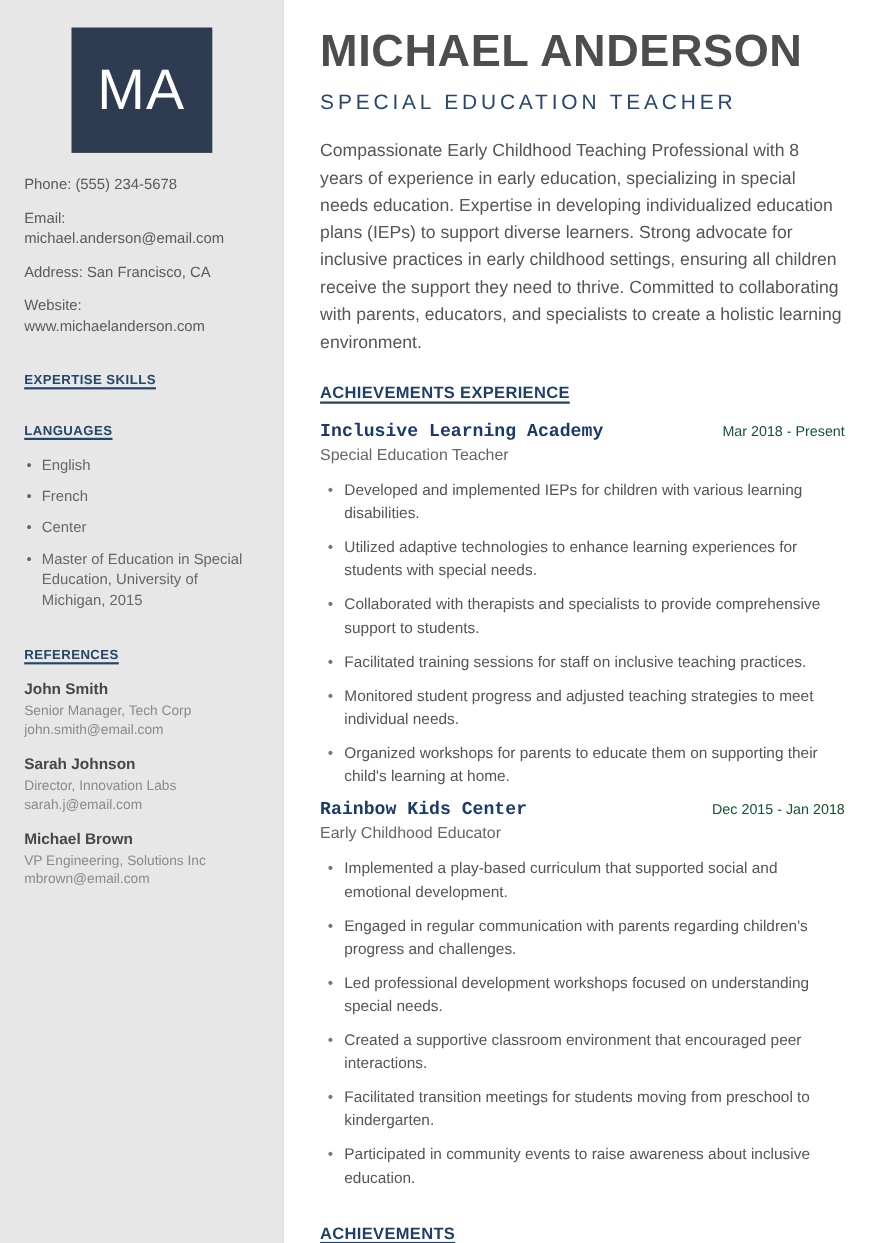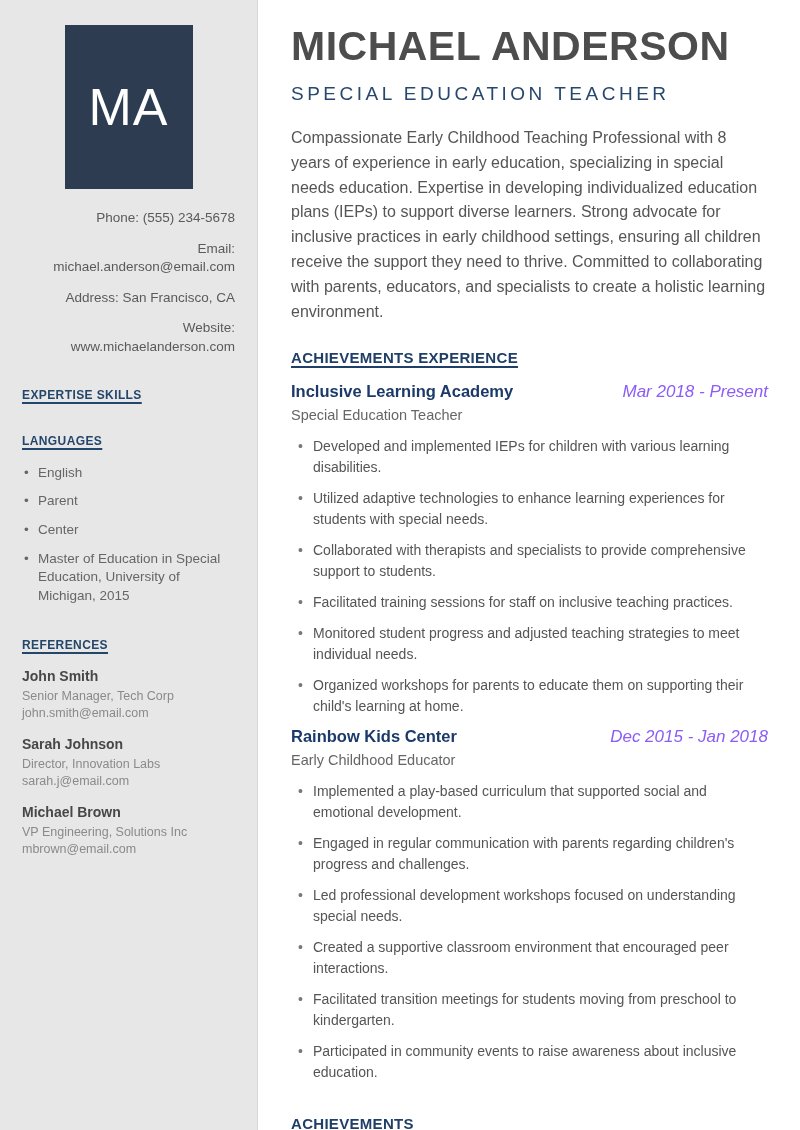--- a/index.html
+++ b/index.html
@@ -23,29 +23,29 @@
 
   
   .sidebar{
     width:258px;flex-shrink:0;
     background:var(--sidebar-bg);
     border-right:1px solid #d6d6d6;
     padding:25px 22px 30px 22px;
     min-height:1130px;
   }
   .avatar{
-    width:128px;height:164px;margin:0 auto 20px auto;
+    width:128px;height:114px;margin:0 auto 20px auto;
     background:var(--avatar-bg);
     display:flex;align-items:center;justify-content:center;
   }
   .avatar span{
     color:#ffffff;font-size:52px;font-weight:400;letter-spacing:1px;
   }
   .contact-line{
-    font-size:13.5px;color:#5a5a5a;margin-bottom:12.5px;line-height:1.35;text-align:right;
+    font-size:13.5px;color:#5a5a5a;margin-bottom:12.5px;line-height:1.35;
   }
   .side-heading{
     font-size:12px;font-weight:bold;color:var(--accent);
     text-decoration:underline;text-decoration-thickness:1.5px;text-underline-offset:3px;
     letter-spacing:0.4px;
     margin-top:32px;margin-bottom:16px;
   }
   ul.side-list{list-style:none;}
   ul.side-list li{
     position:relative;font-size:13.5px;color:#666666;
@@ -74,22 +74,22 @@
     margin-top:21px;font-size:16px;line-height:1.55;color:#555555;
   }
   .main-heading{
     margin-top:25px;margin-bottom:16px;
     font-size:15px;font-weight:bold;color:#1f3f66;
     text-decoration:underline;text-decoration-thickness:1.5px;text-underline-offset:3px;
     letter-spacing:0.3px;
   }
   .job{margin-bottom:10px;}
   .job-head{display:flex;justify-content:space-between;align-items:baseline;}
-  .company{font-size:16.5px;font-weight:bold;color:var(--company);}
-  .dates{font-size:17px;font-style:italic;color:#8b5cf6;}
+  .company{font-size:16.5px;font-weight:bold;color:var(--company);font-family:Liberation Mono, monospace;}
+  .dates{font-size:13px;color:#14532d;}
   .role{margin-top:5px;font-size:14.5px;color:#666666;}
   ul.bullets{list-style:none;margin-top:13px;}
   ul.bullets li{
     position:relative;font-size:14px;color:#555555;
     padding-left:22px;margin-bottom:10px;line-height:1.5;
   }
   ul.bullets li::before{
     content:"•";position:absolute;left:7px;top:0;color:#777777;
   }
   ul.bullets.small li{font-size:13.5px;margin-bottom:9px;line-height:1.45;}
@@ -115,21 +115,21 @@
         <div class="contact-line">Website: www.michaelanderson.com</div>
       </div>
 
     <h2 class="side-heading">EXPERTISE SKILLS</h2>
 
     <h2 class="side-heading">LANGUAGES</h2>
     <ul class="side-list">
 
         <li>English</li>
 
-        <li>Parent</li>
+        <li>French</li>
 
         <li>Center</li>
       </ul>
 
     <ul class="side-list">
 
         <li>Master of Education in Special Education, University of Michigan, 2015</li>
       </ul>
 
     <h2 class="side-heading">REFERENCES</h2>

